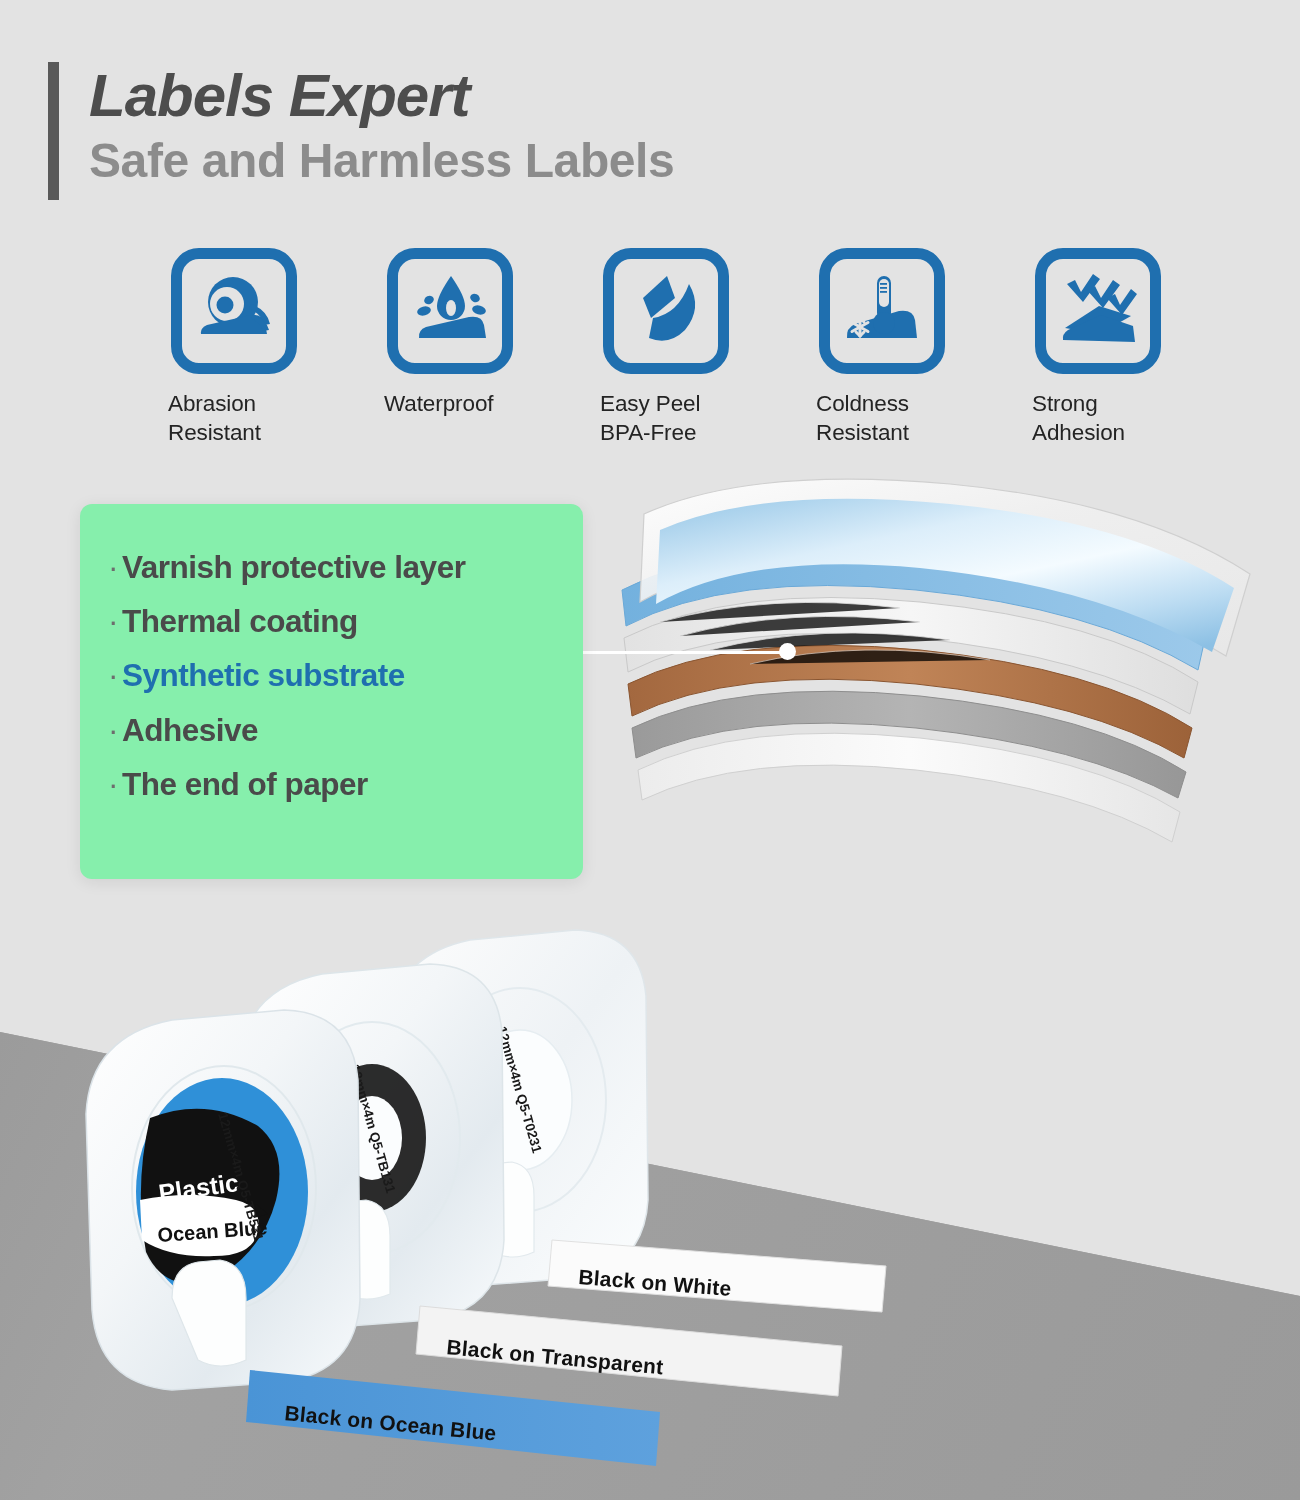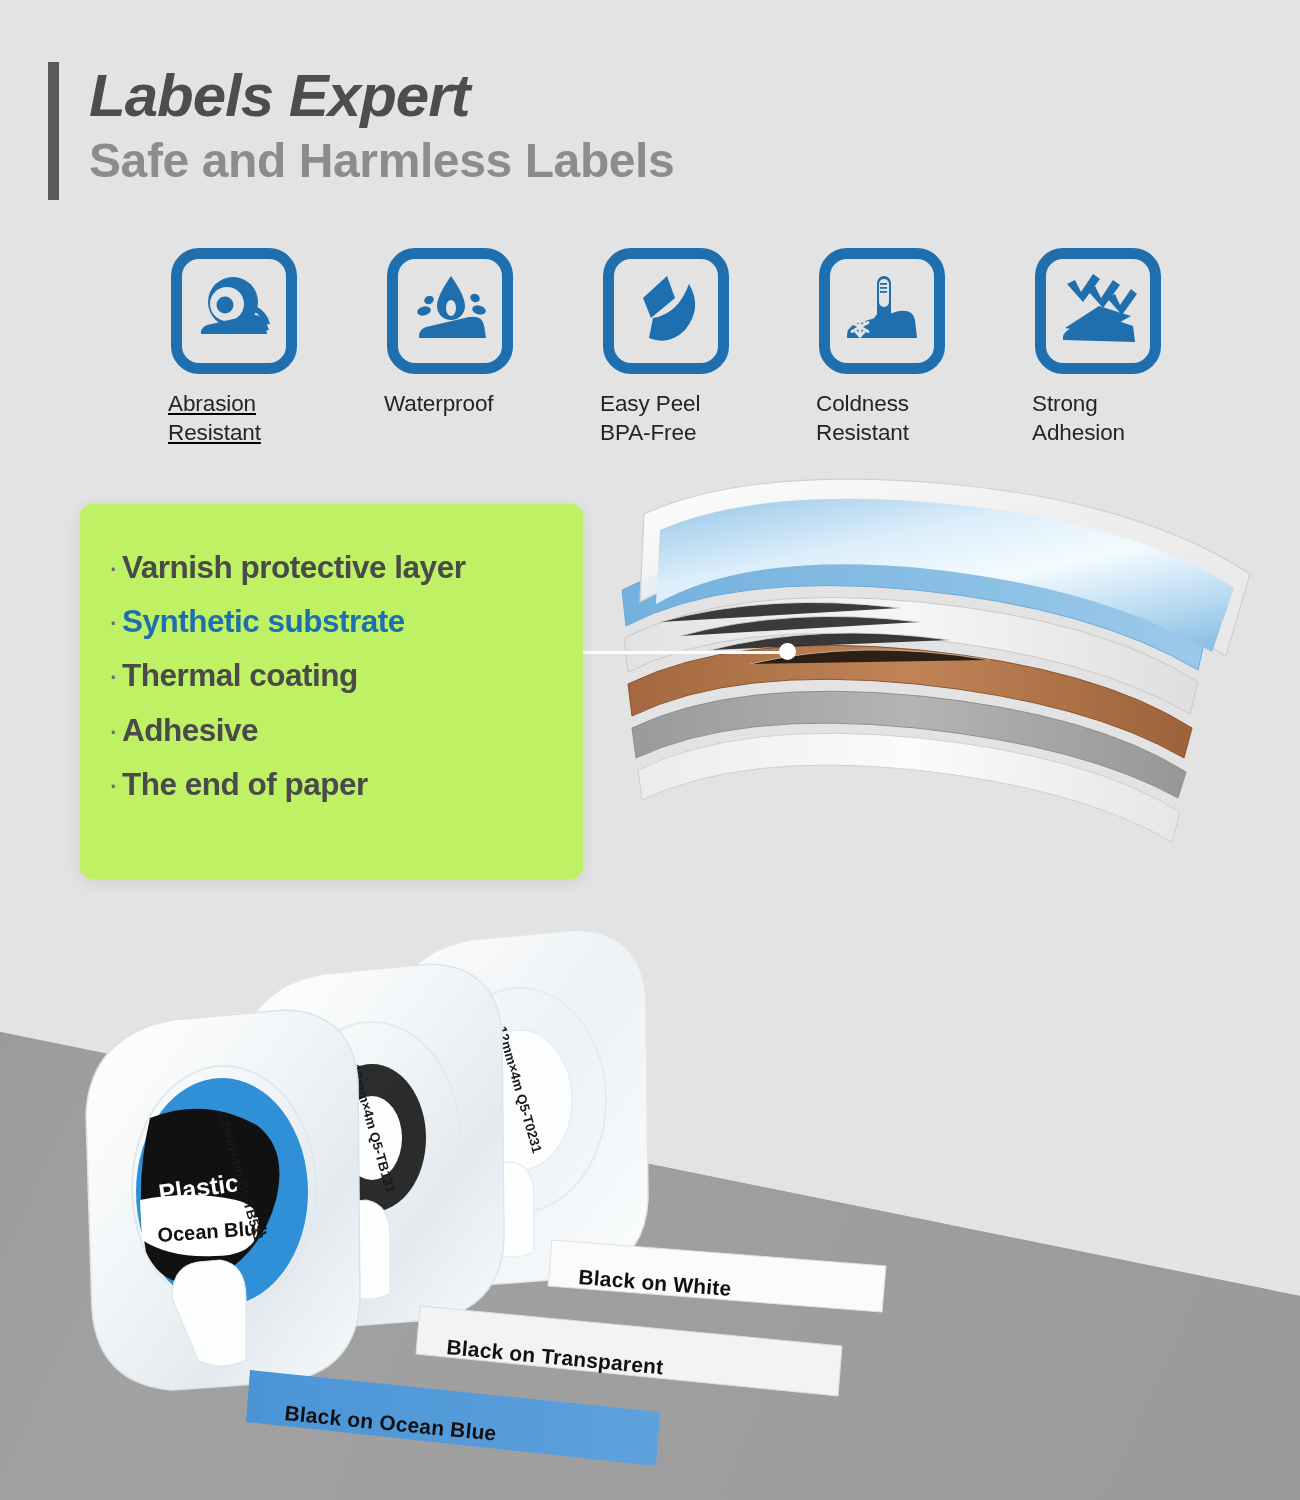--- a/index.html
+++ b/index.html
@@ -36,36 +36,36 @@
     white-space:nowrap;
   }
   .subtitle {
     font-size:48px; font-weight:bold; color:#8c8c8c;
     letter-spacing:-.4px; line-height:1.12; margin-top:6px; white-space:nowrap;
   }
 
   
   .features { position:absolute; left:0; top:248px; width:1300px; display:flex; }
   .feature { width:216px; display:flex; flex-direction:column; align-items:flex-start; }
-  .feature:nth-child(1){ margin-left:168px;text-decoration:underline; }
+  .feature:nth-child(1){ margin-left:168px; }
   .feature-badge {
     width:126px; height:126px; border:11px solid #1f6faf; border-radius:28px;
     display:flex; align-items:center; justify-content:center;
     align-self:flex-start; background:transparent; margin-left:3px;
   }
   .feature-badge svg { display:block; }
   .feature-label {
     margin-top:16px; font-size:22.5px; color:#242424; line-height:1.28;
     letter-spacing:-.1px; white-space:pre-line;
   }
 
   
   .callout {
     position:absolute; left:80px; top:504px; width:503px; height:375px;
-    background:#bef264; border-radius:12px;
+    background:#86efac; border-radius:12px;
     box-shadow:0 3px 16px rgba(0,0,0,.085);
     padding:36px 0 0 28px;
   }
   .layer-item {
     font-size:31.5px; font-weight:bold; color:#4a4a4a;
     line-height:1.72; letter-spacing:-.5px; white-space:nowrap;
   }
   .layer-item .dot { color:#6d6d6d; font-weight:normal; margin-right:4px; }
   .layer-item.hl { color:#1f6faf; }
 
@@ -281,22 +281,22 @@
     </svg>
   </div>
 
   <div class="leader">
     <div class="line"></div>
     <div class="knob"></div>
   </div>
 
   <div class="callout">
     <div class="layer-item"><span class="dot">·</span><span>Varnish protective layer</span></div>
+    <div class="layer-item"><span class="dot">·</span><span>Thermal coating</span></div>
     <div class="layer-item hl"><span class="dot">·</span><span>Synthetic substrate</span></div>
-    <div class="layer-item"><span class="dot">·</span><span>Thermal coating</span></div>
     <div class="layer-item"><span class="dot">·</span><span>Adhesive</span></div>
     <div class="layer-item"><span class="dot">·</span><span>The end of paper</span></div>
   </div>
 
   <div class="product">
     <svg width="1300" height="600" viewBox="0 0 1300 600">
       <defs>
         <linearGradient id="shellG" x1="0" y1="0" x2="1" y2="1">
           <stop offset="0%" stop-color="#ffffff"></stop>
           <stop offset="40%" stop-color="#f3f6f8"></stop>

